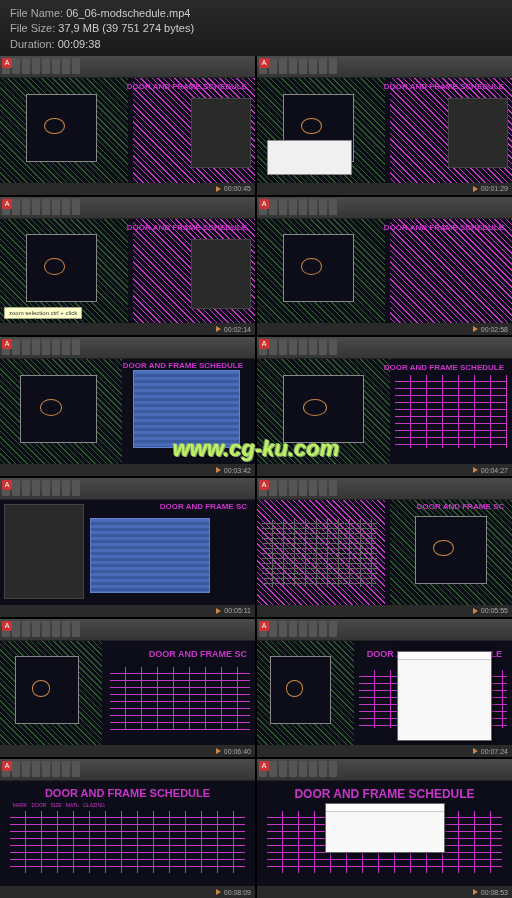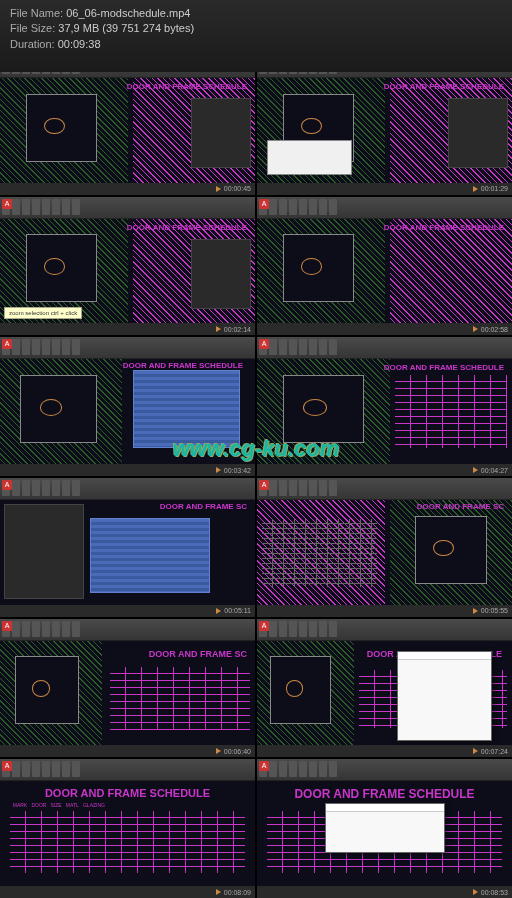--- a/index.html
+++ b/index.html
@@ -7,21 +7,21 @@
     width: 512px;
     height: 898px;
     background: #000;
     font-family: Arial, sans-serif;
     position: relative;
     overflow: hidden;
   }
   .header {
     position: absolute;
     top: 0; left: 0; right: 0;
-    height: 72px;
+    height: 56px;
     background: linear-gradient(to bottom, #2a2a2a, #1a1a1a);
     padding: 6px 10px;
     color: #ccc;
     font-size: 11px;
     line-height: 1.4;
     z-index: 10;
   }
   .header .app-title {
     position: absolute;
     top: 2px;
@@ -145,21 +145,21 @@
     color: #333;
   }
   .watermark {
     position: absolute;
     top: 50%;
     left: 50%;
     transform: translate(-50%, -50%);
     font-size: 22px;
     font-weight: bold;
     font-style: italic;
-    color: #14b8a6;
+    color: #bef264;
     text-shadow: 1px 1px 0 #8a6, -1px -1px 0 #8a6;
     font-family: cursive, Arial;
     z-index: 20;
     pointer-events: none;
   }
   .a-badge {
     position: absolute;
     top: 2px; left: 2px;
     width: 10px; height: 10px;
     background: #c33;

